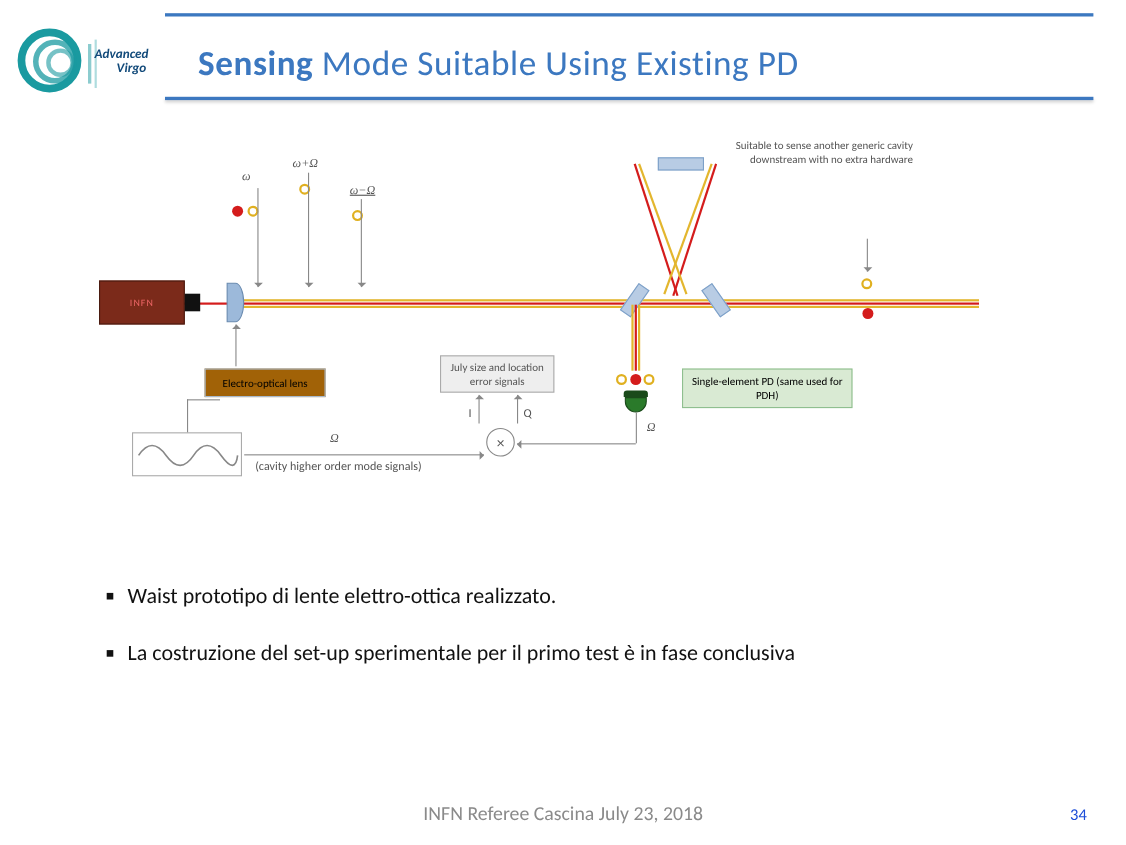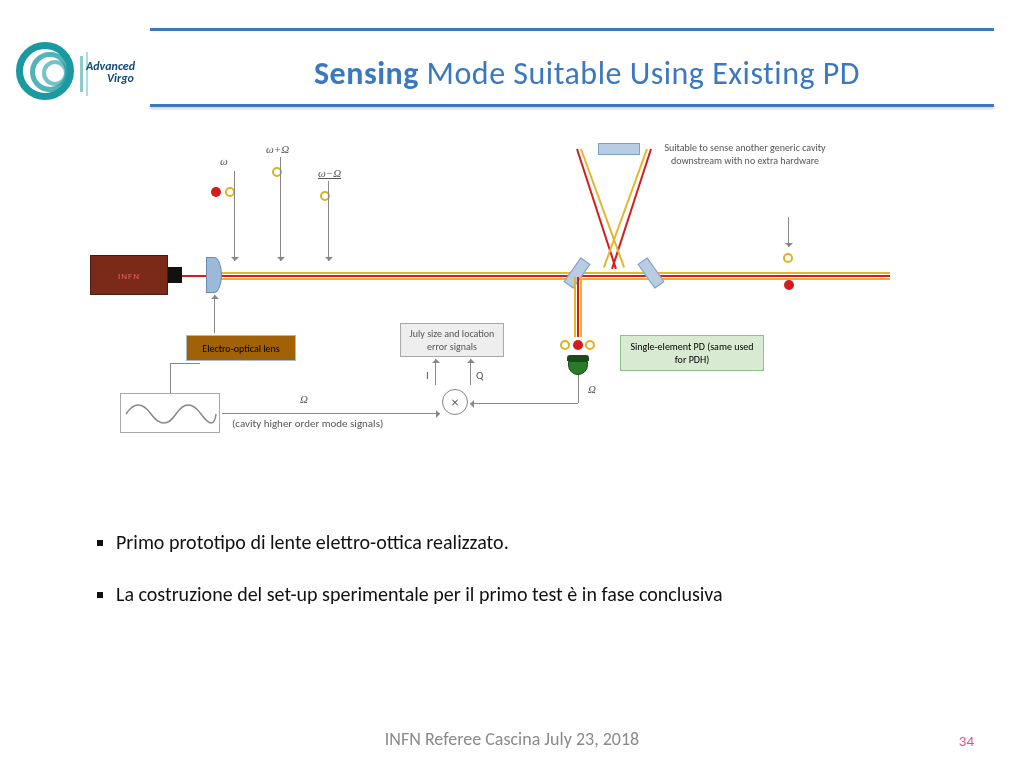--- a/index.html
+++ b/index.html
@@ -1,20 +1,20 @@
 <!DOCTYPE html>
 <html><head>
 <meta charset="utf-8">
 <style>
   * { box-sizing: border-box; margin: 0; padding: 0; }
   html, body { width: 1024px; height: 768px; font-family: Calibri, Arial, sans-serif; background: #fff; }
   .slide { position: relative; width: 1024px; height: 768px; }
 
   
-  .header { position: absolute; left: 0; right: 0; top: 16px; height: 100px; text-align: center; }
+  .header { position: absolute; left: 0; right: 0; top: 0; height: 100px; }
   .hr1 { position: absolute; left: 150px; right: 30px; top: 12px; height: 3px; background: #3c78c0; }
   .hr2 { position: absolute; left: 150px; right: 30px; top: 88px; height: 3px; background: #3c78c0; box-shadow: 0 2px 3px rgba(0,0,0,.2); }
   .title { position: absolute; left: 180px; right: 30px; top: 38px; font-size: 32px; color: #3c78c0; font-weight: 400; letter-spacing: .5px; }
   .title strong { font-weight: 700; }
 
   .logo { position: absolute; left: 12px; top: 22px; width: 130px; height: 70px; }
   .logo-ring { position: absolute; border-radius: 50%; }
   .logo-txt { position: absolute; left: 74px; top: 22px; font-size: 12px; font-style: italic; font-weight: 600; color: #124a7a; line-height: 12px; }
 
   
@@ -59,21 +59,21 @@
   .arr-head-l::after{ left:-4px; top:-3px; border-right-color:#888; }
   .arr-head-u::after{ top:-4px; left:-3px; border-bottom-color:#888; }
   .arr-head-d::after{ bottom:-4px; left:-3px; border-top-color:#888; }
 
   
   .bullets { position: absolute; left: 90px; top: 530px; right: 90px; }
   .bullets li { margin-bottom: 28px; font-size: 20px; color: #111; list-style: square; margin-left: 26px; }
 
   
   .footer { position: absolute; bottom: 18px; left: 0; right: 0; text-align: center; color: #8a8a8a; font-size: 18px; }
-  .pagenum { position: absolute; right: 50px; bottom: 18px; color: #ec4899; font-size: 15px; }
+  .pagenum { position: absolute; right: 36px; bottom: 18px; color: #1d4ed8; font-size: 15px; }
 </style>
 </head>
 <body>
 <div class="slide">
 
   <div class="header">
     <div class="hr1"></div>
     <div class="hr2"></div>
     <div class="logo">
       <div class="logo-ring" style="left:4px; top:4px; width:58px; height:58px; border:7px solid #1a9aa0;"></div>
@@ -120,39 +120,39 @@
     <div class="bs abs" style="left:508px; top:18px; width:42px;"></div>
 
     <div class="bs abs" style="left:472px; top:142px; transform:rotate(-55deg);"></div>
     <div class="bs abs" style="left:546px; top:142px; transform:rotate(55deg);"></div>
 
     <div class="abs" style="left:486px; top:24px; width:2px; height:126px; background:#d41c1c; transform-origin:top; transform:rotate(-18deg);"></div>
     <div class="abs" style="left:560px; top:24px; width:2px; height:126px; background:#d41c1c; transform-origin:top; transform:rotate(18deg);"></div>
     <div class="abs" style="left:490px; top:24px; width:2px; height:126px; background:#e3b62e; transform-origin:top; transform:rotate(-20deg);"></div>
     <div class="abs" style="left:556px; top:24px; width:2px; height:126px; background:#e3b62e; transform-origin:top; transform:rotate(20deg);"></div>
 
-    <div class="abs lbl" style="left:570px; top:16px; width:170px; text-align:center; font-size:10px;">Suitable to sense another generic cavity downstream with no extra hardware</div>
+    <div class="abs lbl" style="left:570px; top:0; width:170px; text-align:right; font-size:10px;">Suitable to sense another generic cavity downstream with no extra hardware</div>
 
     <div class="arr arr-v arr-head-d" style="left:698px; top:92px; height:30px;"></div>
     <div class="dot-y abs" style="left:693px; top:128px;"></div>
     <div class="dot-r abs" style="left:694px; top:155px;"></div>
 
     <div class="abs" style="left:487px; top:152px; width:2px; height:60px; background:#d41c1c;"></div>
     <div class="abs" style="left:484px; top:152px; width:2px; height:60px; background:#e3b62e;"></div>
     <div class="abs" style="left:490px; top:152px; width:2px; height:60px; background:#e3b62e;"></div>
     <div class="dot-y abs" style="left:470px; top:215px;"></div>
     <div class="dot-r abs" style="left:483px; top:215px;"></div>
     <div class="dot-y abs" style="left:495px; top:215px;"></div>
 
     <div class="abs" style="left:478px; top:230px;">
       <div class="pd-cap"></div>
         <div class="pd-body"></div>
     </div>
 
-    <div class="box greenbox abs" style="left:530px; top:210px; width:144px; height:36px;">
+    <div class="box greenbox abs" style="left:530px; top:210px; width:155px; height:36px;">
       <span>Single-element PD (same used for PDH)</span>
     </div>
 
     <div class="box bluebox abs" style="left:96px; top:210px; width:110px; height:26px;">
       <span>Electro-optical lens</span>
     </div>
 
     <div class="arr arr-v arr-head-u" style="left:124px; top:170px; height:38px;"></div>
 
     <div class="box abs" style="left:310px; top:198px; width:104px; height:34px; background:#eee; color:#555;">
@@ -179,20 +179,20 @@
     <div class="arr arr-h arr-head-r" style="left:132px; top:288px; width:218px;"></div>
     <div class="abs lbl omega" style="left:210px; top:268px;">Ω</div>
     <div class="abs lbl" style="left:142px; top:292px;">(cavity higher order mode signals)</div>
 
     <div class="arr arr-v" style="left:80px; top:238px; height:30px;"></div>
     <div class="arr arr-h" style="left:80px; top:238px; width:30px;"></div>
 
   </div>
 
   <ul class="bullets">
-    <li>Primo prototipo  di lente elettro-ottica realizzato.</li>
+    <li>Waist prototipo  di lente elettro-ottica realizzato.</li>
     <li>La costruzione del  set-up sperimentale per il primo test è in fase conclusiva</li>
   </ul>
 
   <div class="footer">INFN Referee  Cascina  July  23,  2018</div>
   <div class="pagenum">34</div>
 
 </div>
 
 </body></html>

